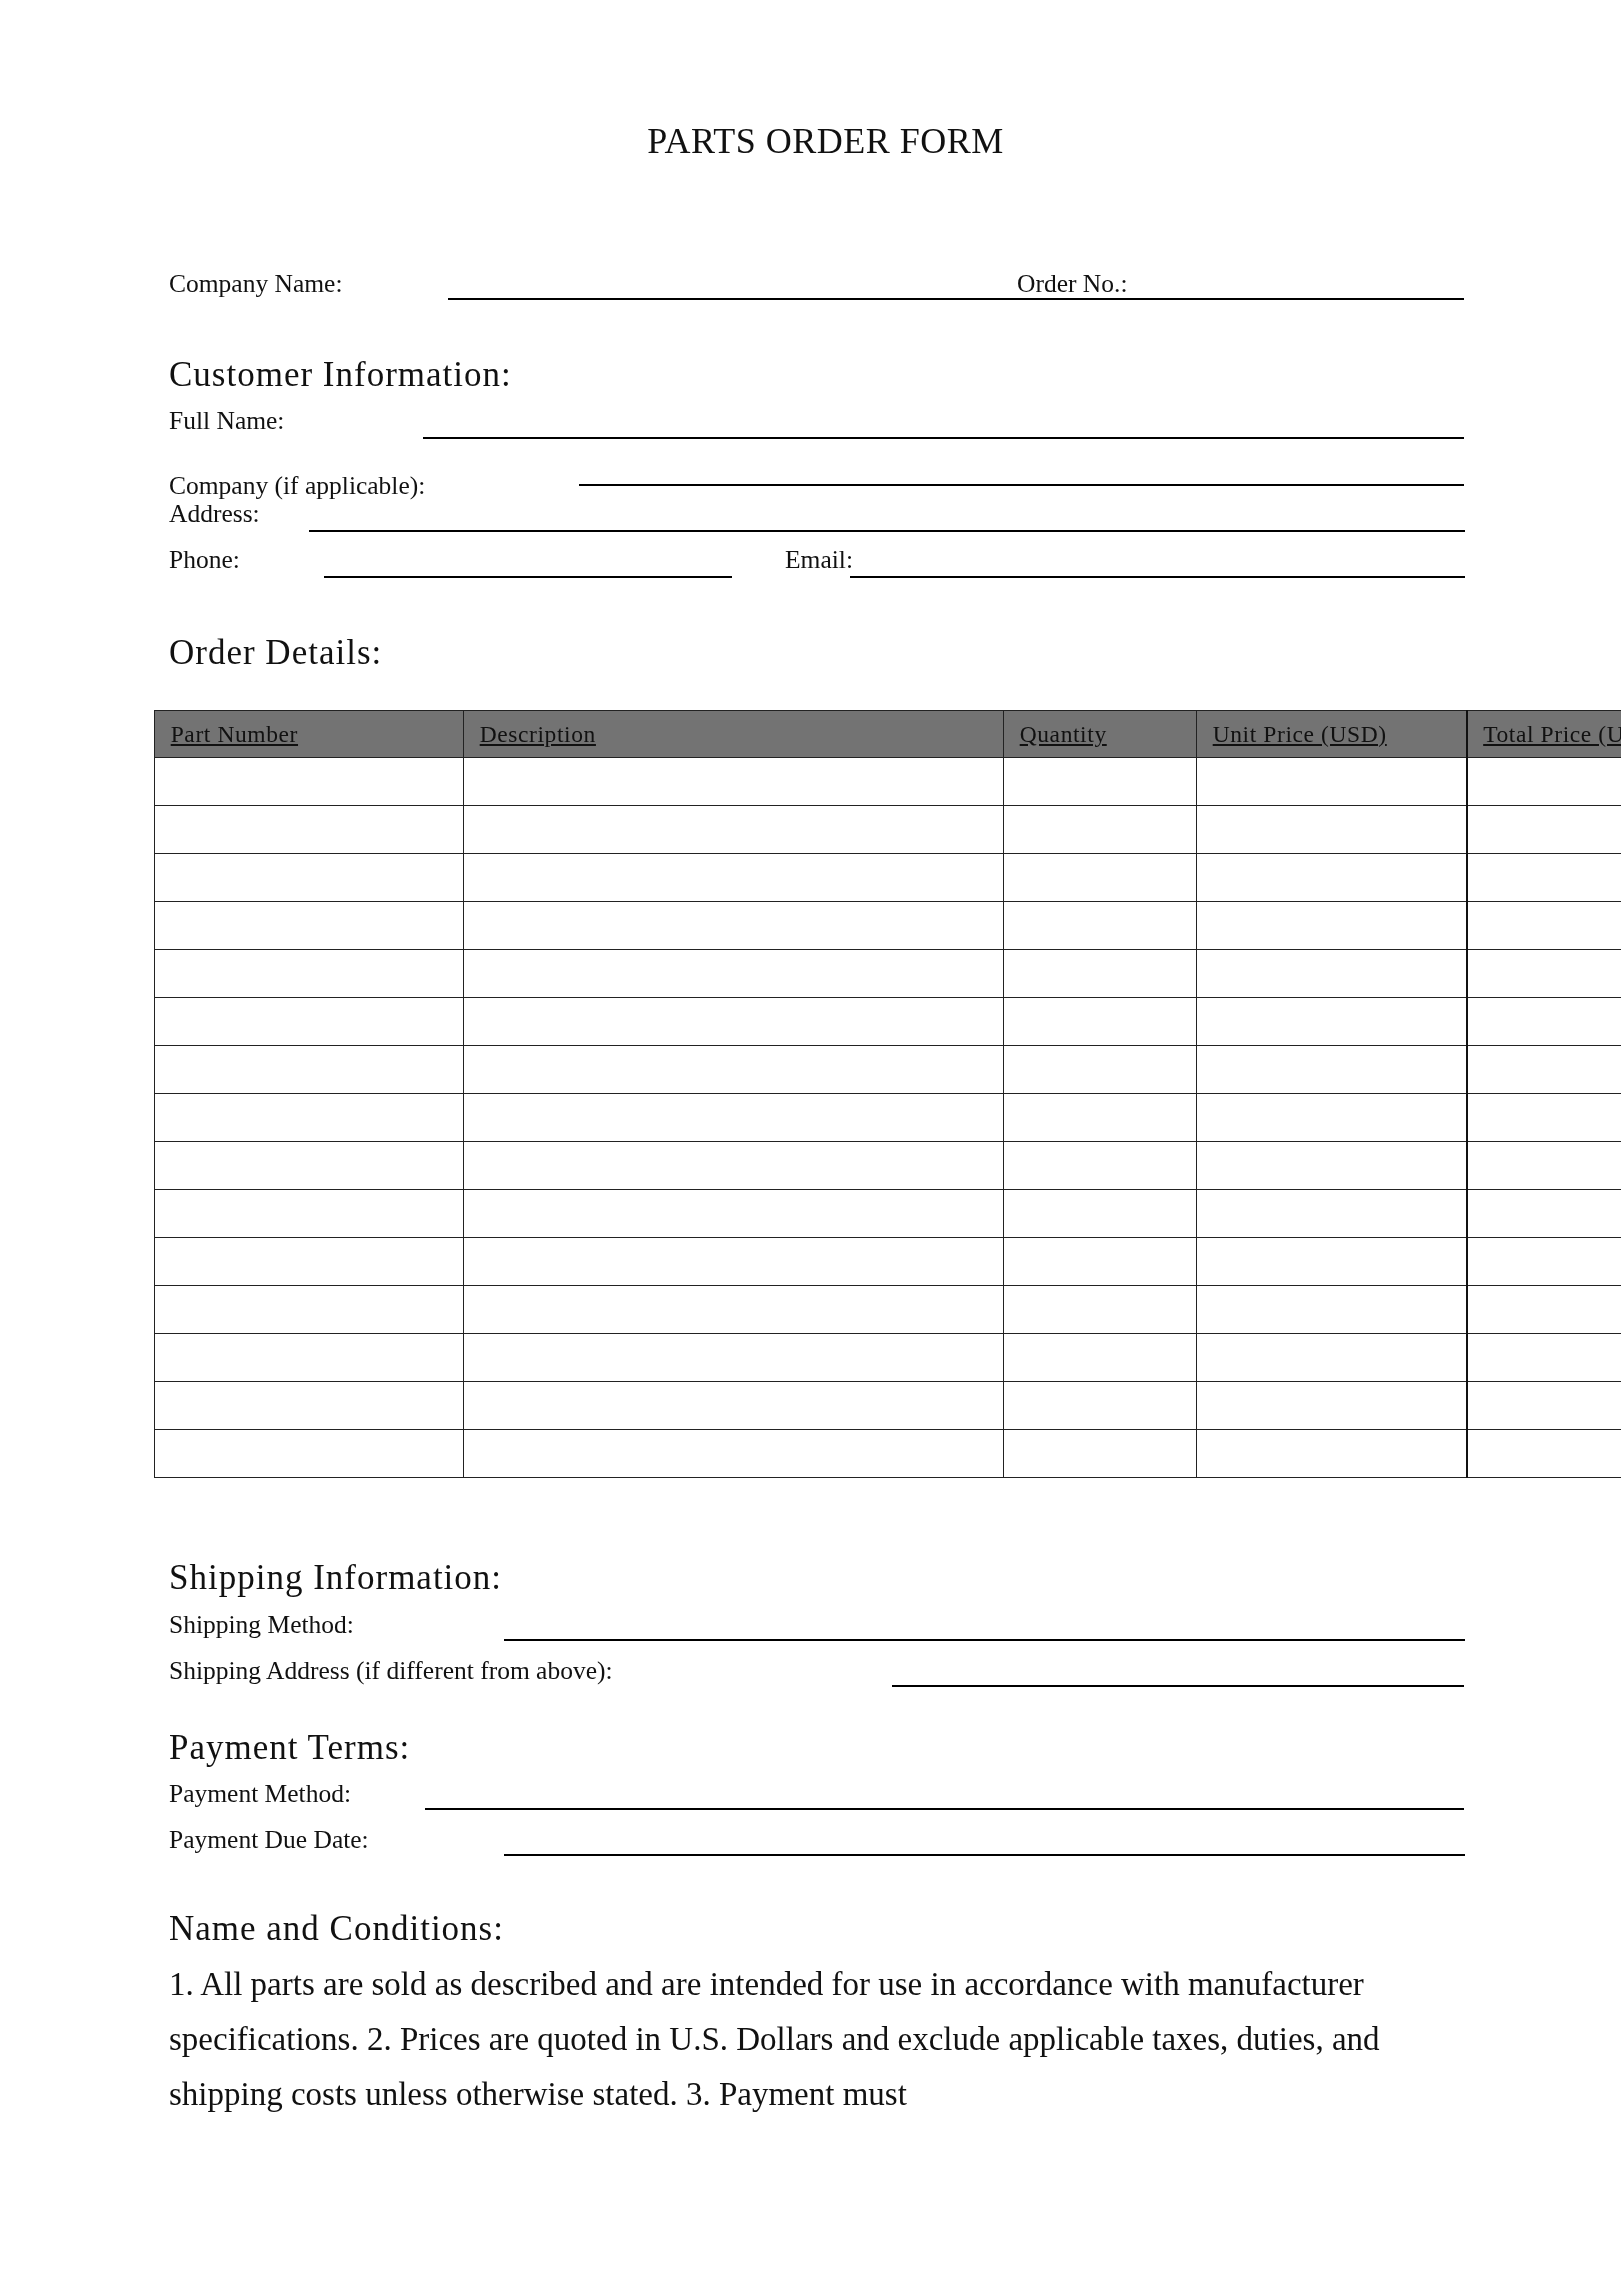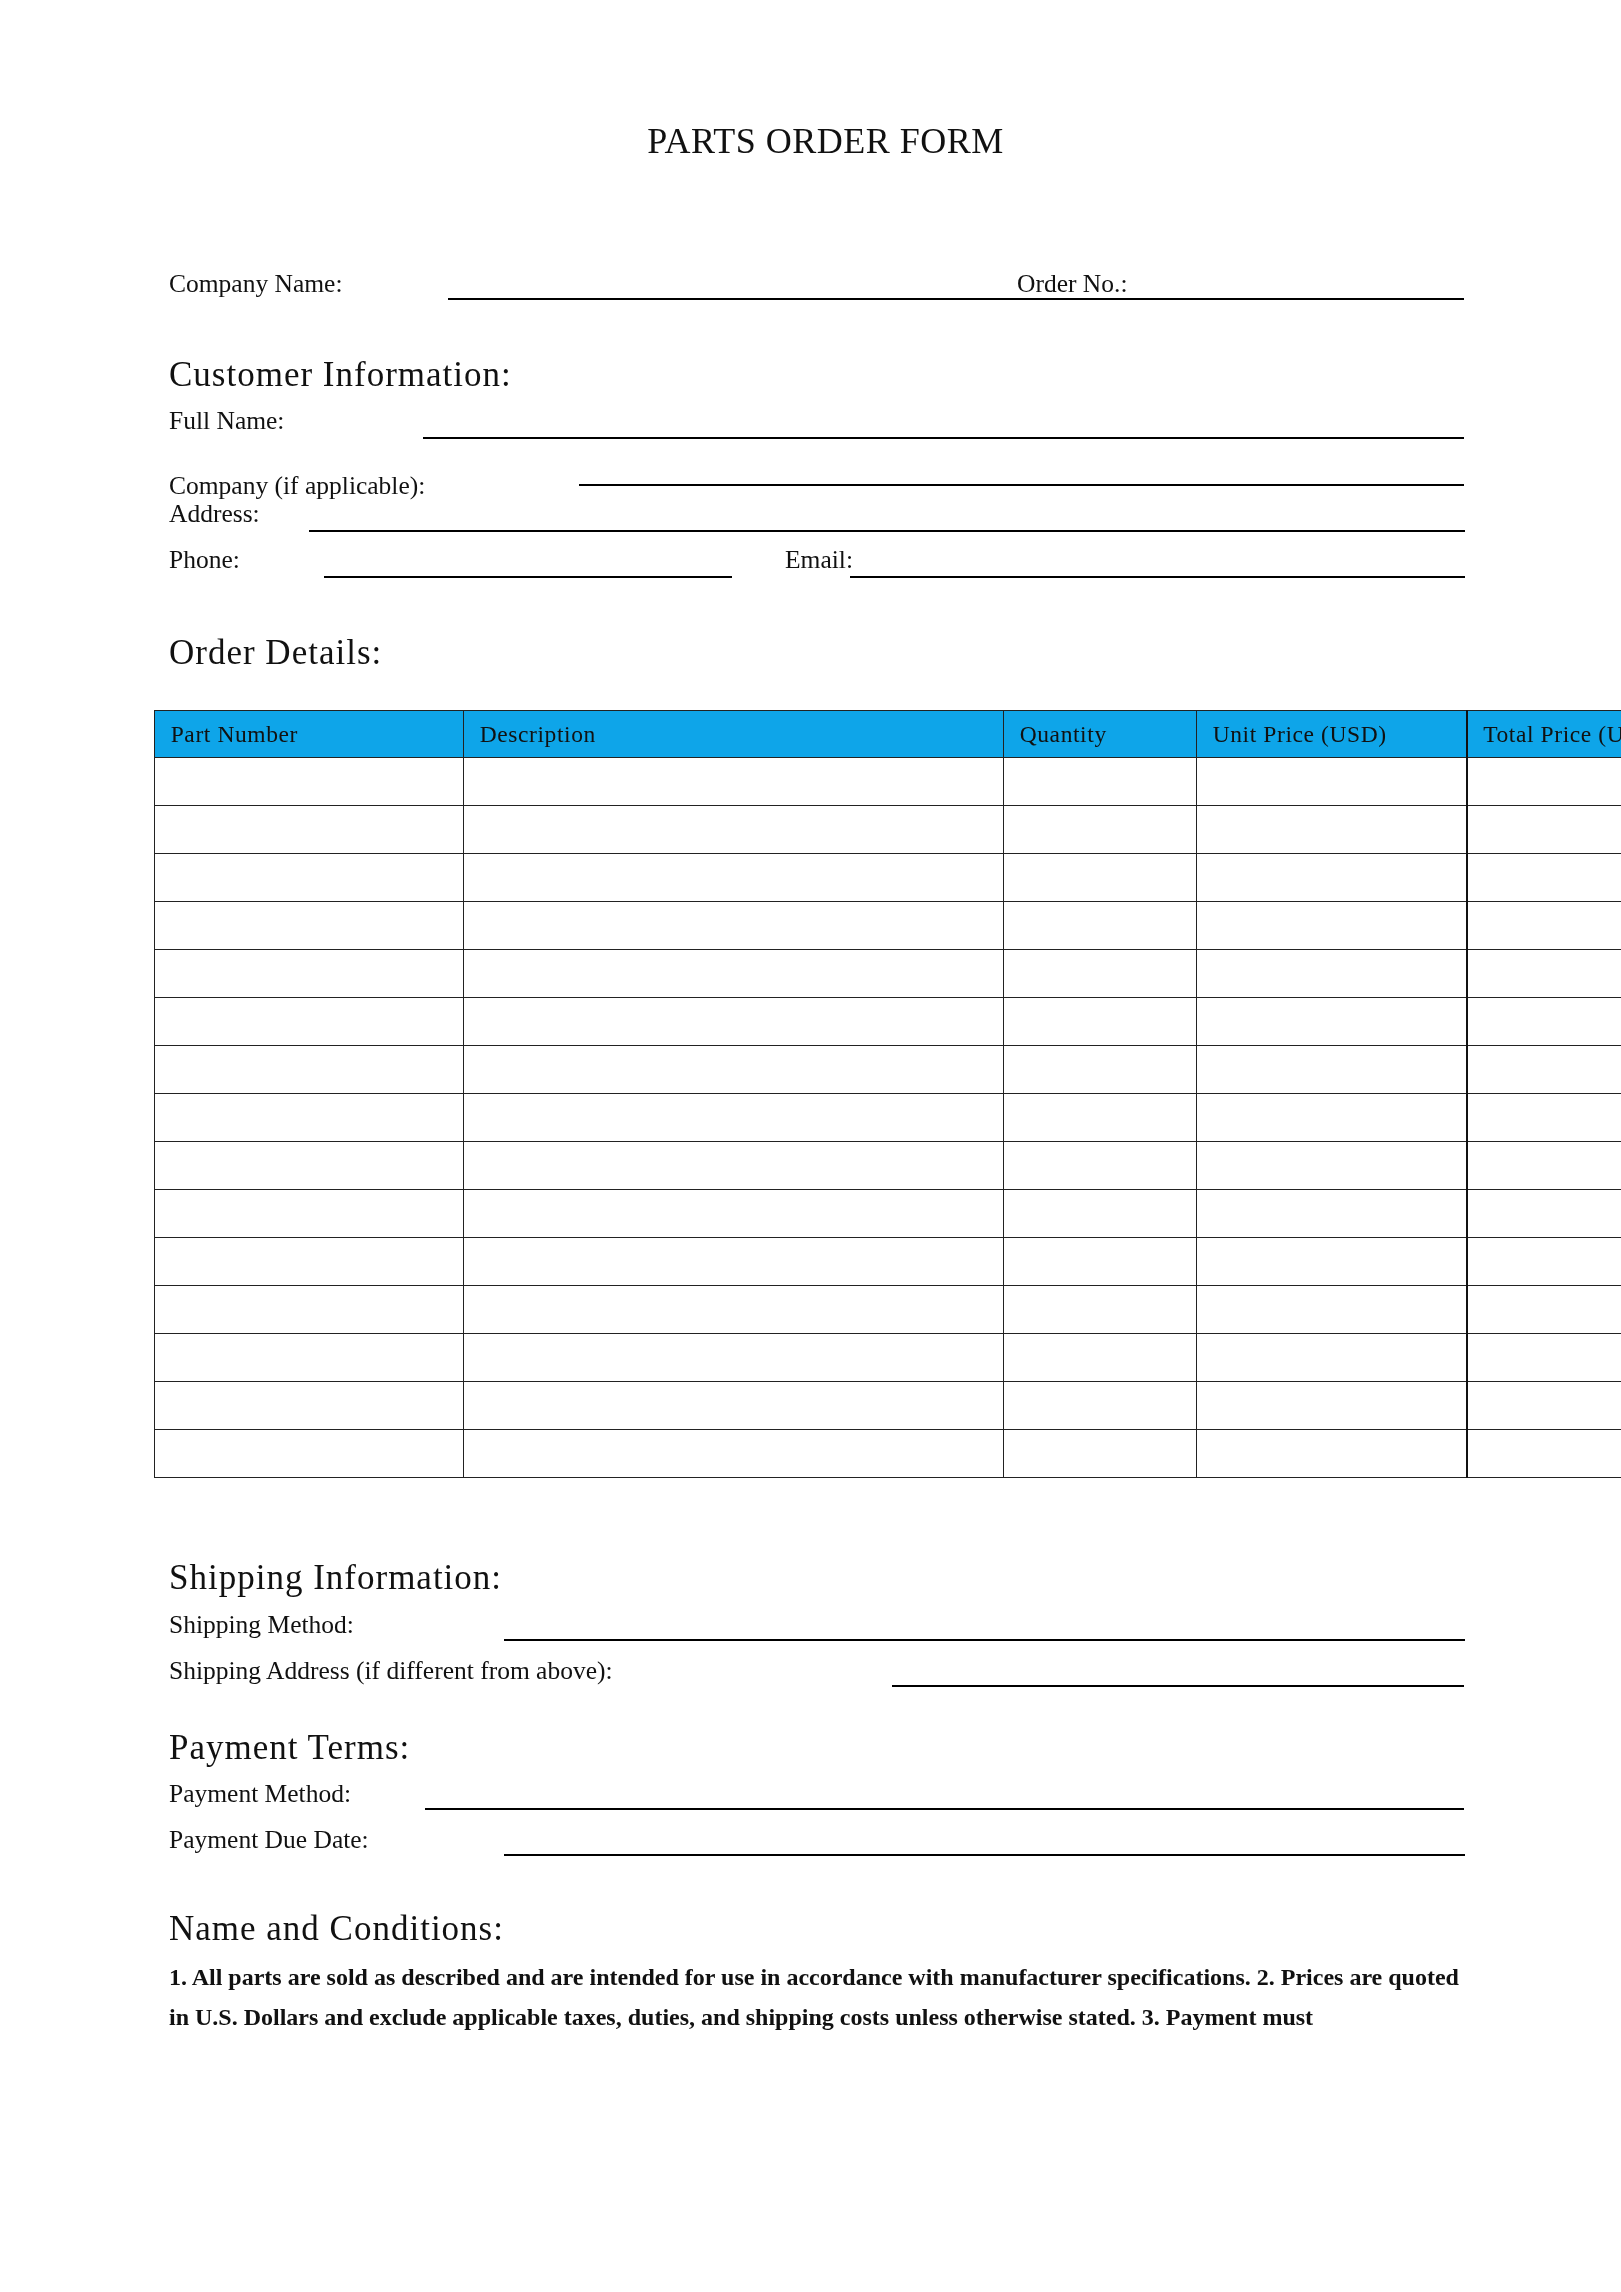--- a/index.html
+++ b/index.html
@@ -6,24 +6,24 @@
   body { width: 1621px; height: 2293px; position: relative; overflow: hidden;
          font-family: "Liberation Serif", "DejaVu Serif", serif; color: #111; }
   .abs { position: absolute; white-space: nowrap; margin-left: 15px; }
   .title { left: 0; width: 1621px; text-align: center; top: 120px; font-size: 36px; letter-spacing: 0.5px; }
   .label { font-size: 25.5px; line-height: 29px; }
   .section { font-size: 35px; line-height: 29px; letter-spacing: 1px; }
   .rule { position: absolute; height: 0; border-top: 2.9px solid #000; }
   .tbl-wrap { position: absolute; left: 154px; top: 710px; width: 1568px; }
   table.grid { border-collapse: collapse; table-layout: fixed; }
   table.grid th, table.grid td { border: 1.5px solid #222; padding: 0 0 0 15.7px; text-align: left; vertical-align: middle; }
-  table.grid th { background: #0ea5e9; height: 46px; font-weight: normal; font-size: 23.5px; letter-spacing: 0.6px; }
+  table.grid th { background: #737373; height: 46px; font-weight: normal; font-size: 23.5px; letter-spacing: 0.6px; text-decoration: underline; }
   table.grid td { height: 47px; }
   table.grid .col-total { border-left: 2.5px solid #111; }
-  .para { font-size: 24px; line-height: 40px; white-space: normal; width: 1313px; font-weight: bold; }
+  .para { font-size: 33px; line-height: 55px; white-space: normal; width: 1313px; }
 </style>
 </head>
 <body>
 
 <div class="abs title">PARTS ORDER FORM</div>
 
 <div class="abs label" style="left:154px; top:269px;">Company Name:</div>
 <div class="rule" style="left:448px; width:1016px; top:298px;"></div>
 <div class="abs label" style="left:1002px; top:269px;">Order No.:</div>
 <div class="abs" style="left:1127px; width:337px; top:269px; height:29px;"></div>

